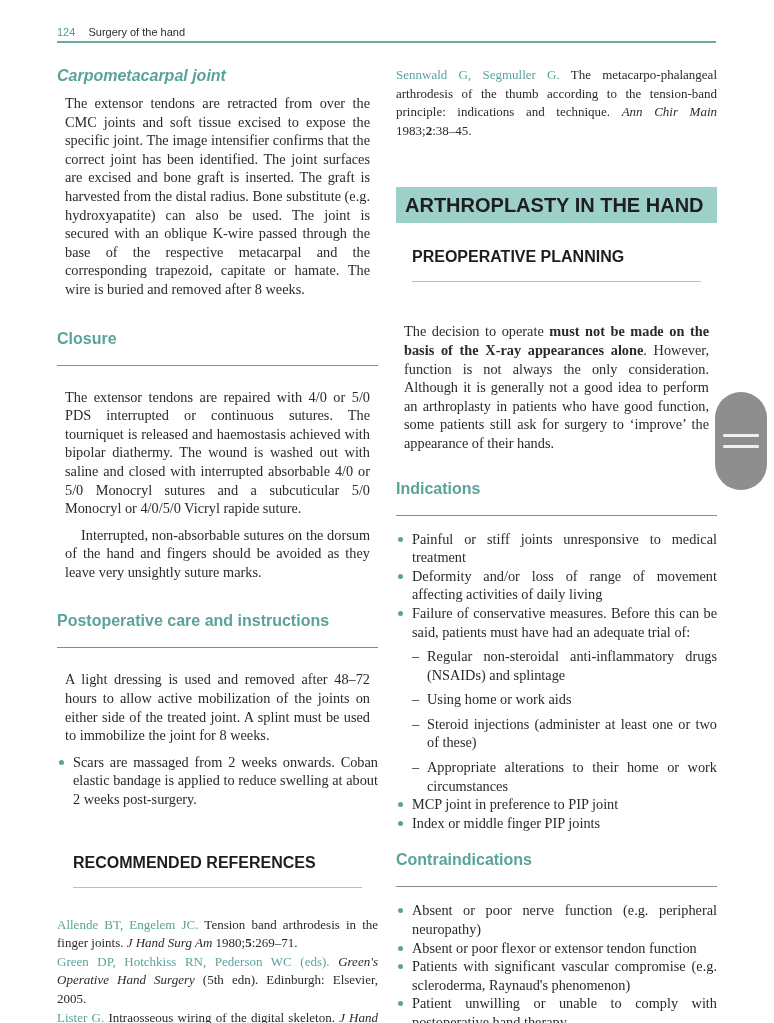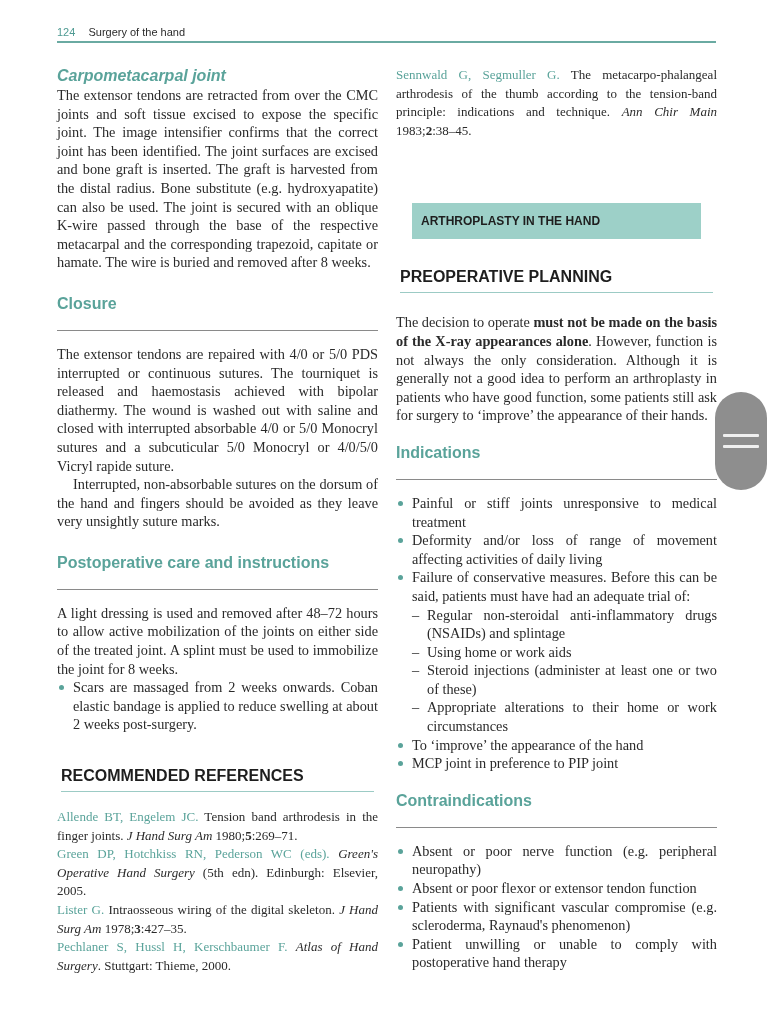--- a/index.html
+++ b/index.html
@@ -10,51 +10,51 @@
     position: absolute; left: 57px; top: 26px; width: 659px;
     font-family: "Liberation Sans", sans-serif; font-size: 11px; color: #2b2b2b;
     border-bottom: 2px solid #6aaaa2; padding-bottom: 2px; line-height: 13px;
   }
   .running-head .pnum { color: #4f9b93; margin-right: 10px; }
 
   .col { position: absolute; top: 66px; width: 321px; font-family: "Liberation Serif", serif; color: #2a2a2a; }
   .col-left { left: 57px; }
   .col-right { left: 396px; }
 
-  p.body { margin: 0; font-size: 14.3px; line-height: 18.6px; text-align: justify; }
+  p.body { margin: 8px; font-size: 14.3px; line-height: 18.6px; text-align: justify; }
   p.indent { text-indent: 16px; }
 
   .h-italic {
     font-family: "Liberation Sans", sans-serif; font-style: italic; color: #5aa39a;
     font-size: 16px; line-height: 20px; margin: 0 0 0 0;
   }
   .h-teal {
     font-family: "Liberation Sans", sans-serif; color: #5aa39a; font-size: 16px; line-height: 20px;
     margin: 0; padding-bottom: 16px; border-bottom: 1.5px solid #8a8a8a;
   }
   .h-caps {
     font-family: "Liberation Sans", sans-serif; color: #1e1e1e; font-size: 16px; line-height: 20px;
-    margin: 4px; padding-bottom: 5px; border-bottom: 1.5px solid #9ccbc5;
+    margin: 16px; padding-bottom: 14px; border-bottom: 1.5px solid #9ccbc5;
   }
   .h-banner {
-    font-family: "Liberation Sans", sans-serif; color: #1e1e1e; font-size: 12px; line-height: 20px;
-    margin: 16px; background: #9dd0c8; padding: 8px 9px 8px 9px;
+    font-family: "Liberation Sans", sans-serif; color: #1e1e1e; font-size: 20px; line-height: 20px;
+    margin: 0; background: #9dd0c8; padding: 8px 9px 8px 9px;
   }
 
   ul.bullets { list-style: none; margin: 0; padding: 0; }
   ul.bullets > li {
     position: relative; padding-left: 16px; font-size: 14.3px; line-height: 18.6px; text-align: justify;
   }
   ul.bullets > li::before {
     content: ""; position: absolute; left: 2px; top: 7px; width: 5px; height: 5px; border-radius: 50%;
     background: #5aa39a;
   }
   ul.dashes { list-style: none; margin: 0; padding: 0; }
   ul.dashes > li {
-    position: relative; padding-left: 31px; font-size: 14.3px; line-height: 18.6px; text-align: justify;
+    position: relative; padding-left: 31px; font-size: 14.3px; line-height: 18.6px; text-align: justify; margin-top: 6px;
   }
   ul.dashes > li::before { content: "–"; position: absolute; left: 16px; top: 0; }
 
   .ref { margin: 0; font-size: 13px; line-height: 18.6px; text-align: justify; }
   .ref .authors { color: #5aa39a; }
   .ref i { font-style: italic; }
   b { font-weight: bold; }
 
   .scroll-handle {
     position: absolute; left: 715px; top: 392px; width: 52px; height: 98px;
@@ -133,22 +133,22 @@
       <li>Deformity and/or loss of range of movement affecting activities of daily living</li>
       <li>Failure of conservative measures. Before this can be said, patients must have had an adequate trial of:</li>
     </ul>
     <ul class="dashes">
       <li>Regular non-steroidal anti-inflammatory drugs (NSAIDs) and splintage</li>
       <li>Using home or work aids</li>
       <li>Steroid injections (administer at least one or two of these)</li>
       <li>Appropriate alterations to their home or work circumstances</li>
     </ul>
     <ul class="bullets">
-      <li>To ‘improve’ the appearance of the hand</li>
       <li>MCP joint in preference to PIP joint</li>
+      <li>Index or middle finger PIP joints</li>
     </ul>
 
     <div style="height:18px"></div>
     <h3 class="h-teal">Contraindications</h3>
     <div style="height:14px"></div>
     <ul class="bullets">
       <li>Absent or poor nerve function (e.g. peripheral neuropathy)</li>
       <li>Absent or poor flexor or extensor tendon function</li>
       <li>Patients with significant vascular compromise (e.g. scleroderma, Raynaud's phenomenon)</li>
       <li>Patient unwilling or unable to comply with postoperative hand therapy</li>

